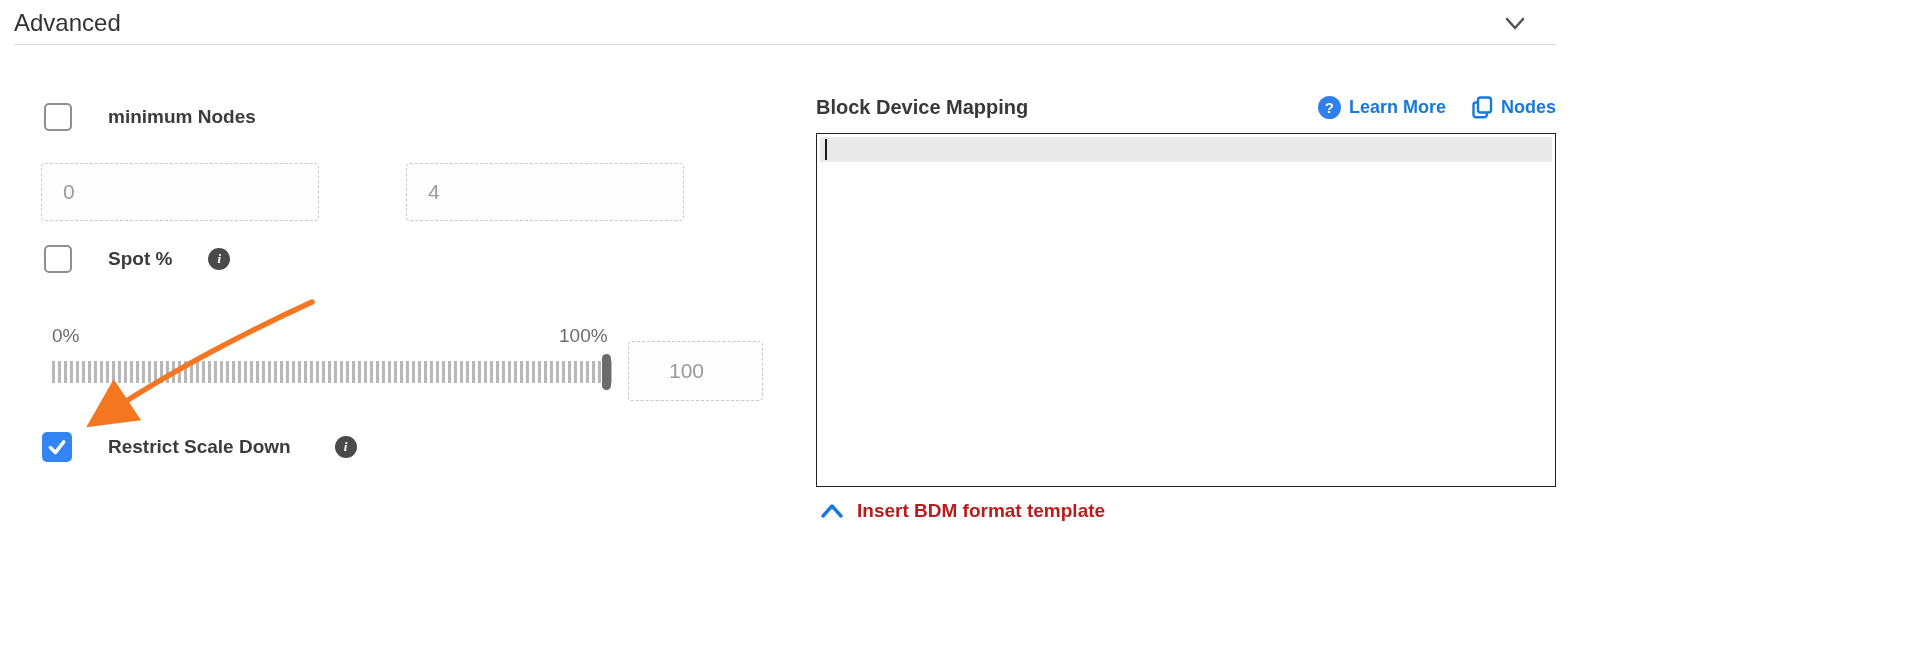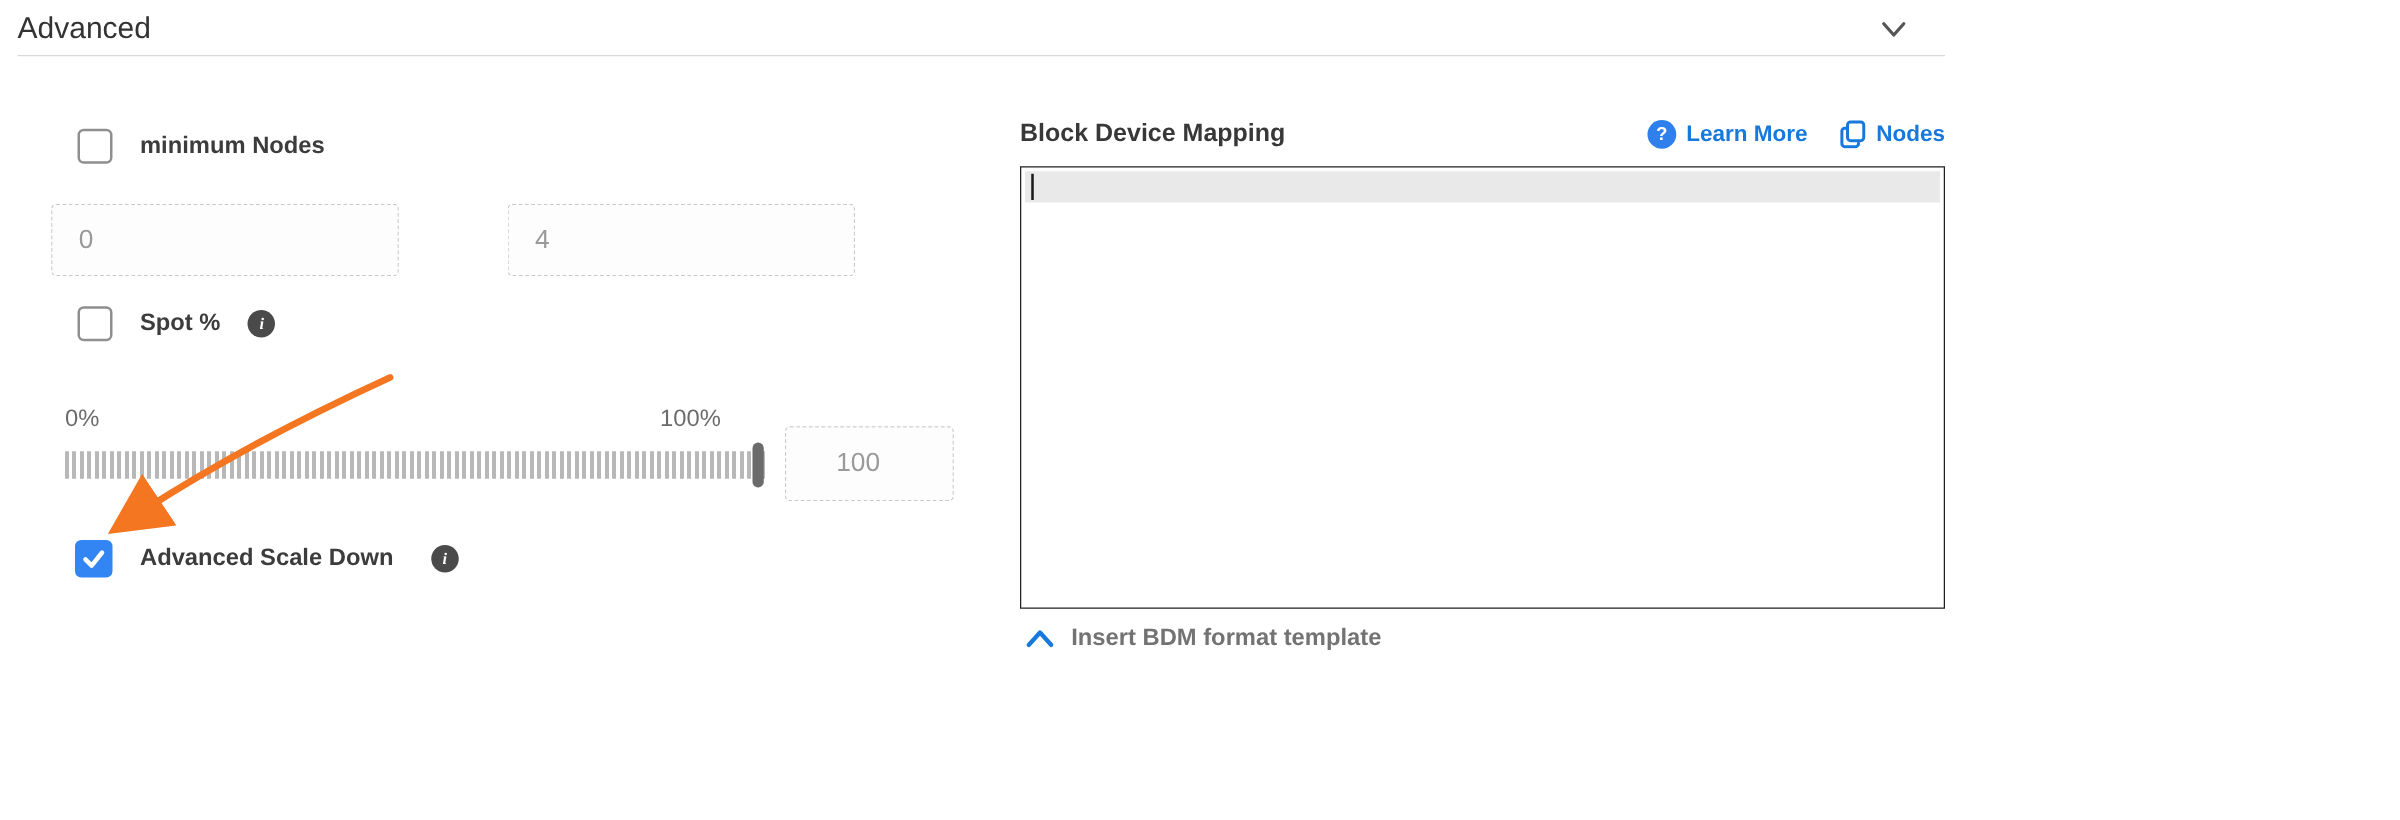--- a/index.html
+++ b/index.html
@@ -15,21 +15,21 @@
   .adv-chevron {
     position: absolute; left: 1502px; top: 10px; width: 26px; height: 26px;
     cursor: pointer;
   }
   .divider {
     position: absolute; left: 14px; top: 44px; width: 1542px; height: 1px;
     background: #d9d9d9;
   }
 
   
-  .check-row { position: absolute; display: flex; align-items: center; gap: 22px; margin-left: 18px; }
+  .check-row { position: absolute; display: flex; align-items: center; gap: 36px; }
   .checkbox {
     width: 28px; height: 28px; border: 2px solid #8f8f8f; border-radius: 5px;
     background: #fff; flex: 0 0 auto; cursor: pointer;
     display: flex; align-items: center; justify-content: center;
   }
   .checkbox.checked { background: #3385f4; border-color: #3385f4; width: 30px; height: 30px; }
   .checkbox svg { display: none; }
   .checkbox.checked svg { display: block; }
   .check-label { font-size: 19px; font-weight: 600; color: #3c3c3c; }
 
@@ -84,21 +84,21 @@
     position: relative; width: 100%; height: 25px; background: #e9e9e9;
   }
   .text-cursor {
     position: absolute; left: 5px; top: 2px; width: 2px; height: 21px; background: #1a1a1a;
   }
 
   .bdm-template {
     position: absolute; left: 820px; top: 500px;
     display: flex; align-items: center; gap: 13px; cursor: pointer;
   }
-  .template-text { font-size: 19px; font-weight: 600; color: #737373; }
+  .template-text { font-size: 19px; font-weight: 600; color: #b91c1c; }
 </style>
 </head>
 <body>
 
 <div class="page">
 
   <div class="adv-title">Advanced</div>
   <div class="adv-chevron">
     <svg width="26" height="26" viewBox="0 0 26 26">
         <polyline points="5,9 13,18 21,9" fill="none" stroke="#555" stroke-width="2.6" stroke-linecap="round" stroke-linejoin="round"></polyline>
@@ -118,33 +118,33 @@
 
   <div class="check-row" style="left:44px; top:245px;">
     <div class="checkbox">
       
     </div>
     <div class="check-label">Spot %</div>
     <div class="info-icon" style="margin-left:0;">i</div>
   </div>
 
   <div class="slider-label" style="left:52px; top:325px;">0%</div>
-  <div class="slider-label" style="left:528px; top:325px;text-align:right;">100%</div>
+  <div class="slider-label" style="left:559px; top:325px;text-align:right;">100%</div>
   <div class="slider-track">
     <div class="slider-handle"></div>
   </div>
   <input class="dashed-input" style="left: 628px; top: 341px; width: 135px; height: 60px; padding-left: 40px;" value="100">
 
   <div class="check-row" style="left:42px; top:432px;">
     <div class="checkbox checked">
       <svg width="20" height="20" viewBox="0 0 18 18">
           <polyline points="3,9.5 7.5,14 15,4.5" fill="none" stroke="#fff" stroke-width="3.2" stroke-linecap="round" stroke-linejoin="round"></polyline>
         </svg>
     </div>
-    <div class="check-label">Advanced Scale Down</div>
+    <div class="check-label">Restrict Scale Down</div>
     <div class="info-icon">i</div>
   </div>
 
   <svg class="arrow-svg" viewBox="0 0 420 170">
     <defs>
       <marker id="ah" markerWidth="9" markerHeight="9" refX="6" refY="4.5" orient="auto">
         <path d="M0,0 L9,4.5 L0,9 Z" fill="#f47621"></path>
       </marker>
     </defs>
     <path d="M312,22 Q190,78 100,138" fill="none" stroke="#f47621" stroke-width="5.5" stroke-linecap="round" marker-end="url(#ah)"></path>

